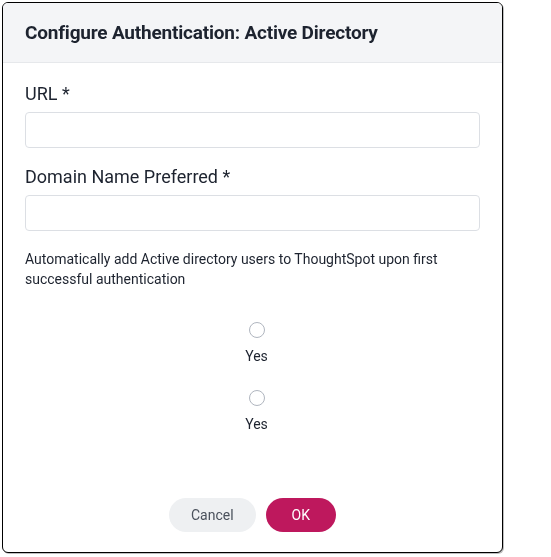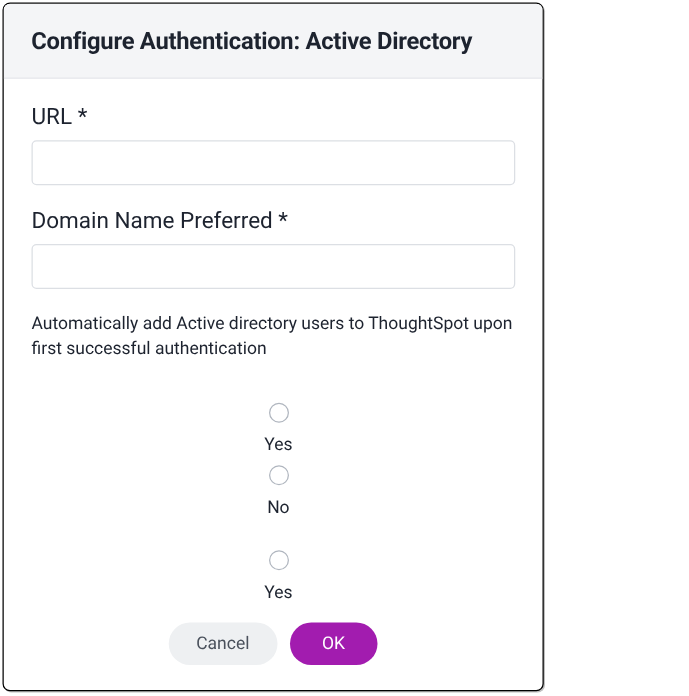--- a/index.html
+++ b/index.html
@@ -4,21 +4,21 @@
   <style>
     * { box-sizing: border-box; margin: 0; padding: 0; }
     body {
       font-family: -apple-system, BlinkMacSystemFont, "Segoe UI", Roboto, Helvetica, Arial, sans-serif;
       background: #fff;
       width: 551px;
       height: 557px;
       position: relative;
     }
     .dialog {
-      width: 433px;
+      width: 501px;
       height: 551px;
       margin: 2px;
       border: 1px solid #000;
       border-radius: 6px;
       overflow: hidden;
       box-shadow: 1px 1px 0 rgba(0,0,0,0.25);
       display: flex;
       flex-direction: column;
       background: #fff;
     }
@@ -95,21 +95,21 @@
       height: 34px;
       padding: 0 22px;
       cursor: pointer;
       font-family: inherit;
     }
     .btn-secondary {
       background: #eef0f2;
       color: #4a515c;
     }
     .btn-primary {
-      background: #a21caf;
+      background: #be185d;
       color: #fff;
       padding: 0 26px;
     }
   </style>
 </head>
 <body>
 
 <div class="dialog">
 
   <div class="dialog-header">
@@ -128,24 +128,20 @@
       <input type="text" class="form-input" value="" style="">
     </div>
 
 
     <div class="autoadd-label">Automatically add Active directory users to ThoughtSpot upon first successful authentication</div>
     <div class="radio-group">
       <div class="radio-option">
         <span class="radio-circle"></span>
         <span class="radio-text">Yes</span>
       </div>
-      <div class="radio-option">
-        <span class="radio-circle"></span>
-        <span class="radio-text">No</span>
-      </div>
     </div>
 
     <div class="radio-group">
       <div class="radio-option">
         <span class="radio-circle"></span>
         <span class="radio-text">Yes</span>
       </div>
       <div class="radio-option">
         
         

